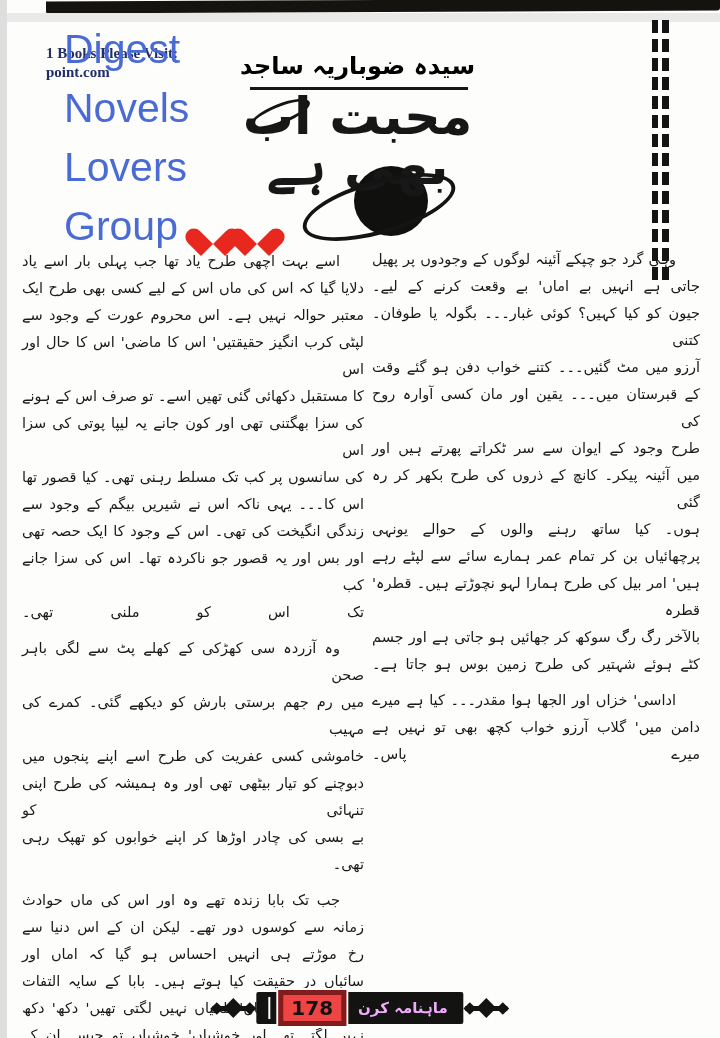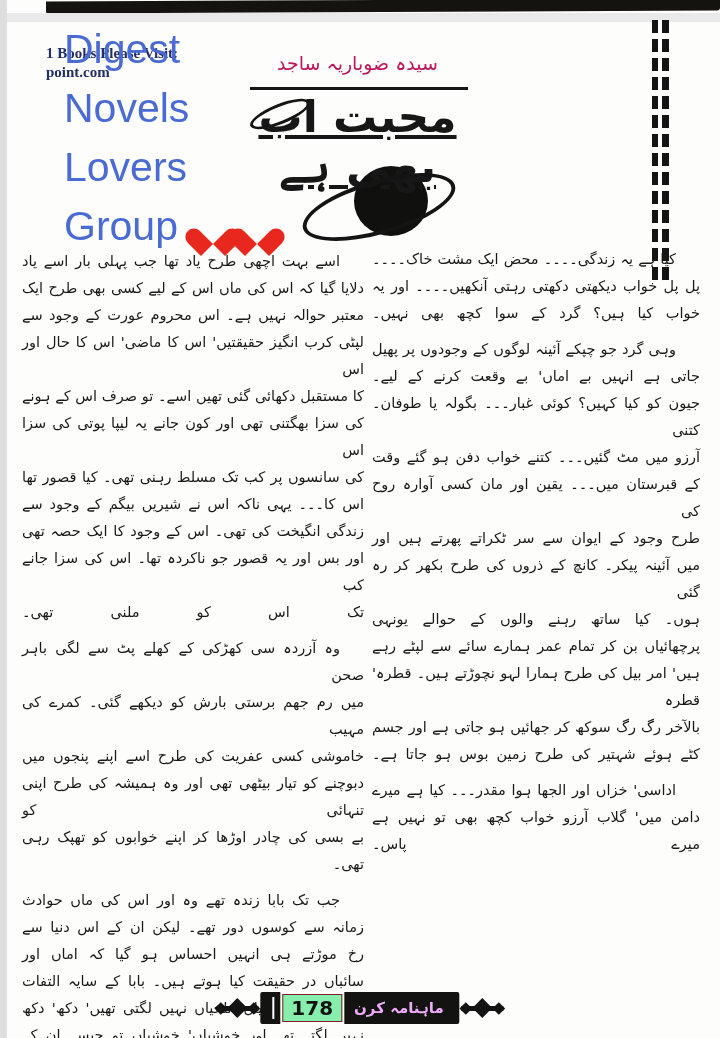--- a/index.html
+++ b/index.html
@@ -39,40 +39,40 @@
   .heart{position:relative;width:34px;height:30px;display:inline-block;}
   .heart::before,.heart::after{
     content:"";position:absolute;top:0;width:17px;height:27px;
     border-radius:17px 17px 0 0;background:#e8281e;
   }
   .heart::before{left:17px;transform:rotate(45deg);transform-origin:0 100%;}
   .heart::after{left:0;transform:rotate(-45deg);transform-origin:100% 100%;}
   
   .author{
     position:absolute;left:240px;top:52px;width:235px;z-index:2;
-    text-align:center;font-size:19px;font-weight:normal;color:#be185d;direction:rtl;
+    text-align:center;font-size:24px;font-weight:bold;color:#000000;direction:rtl;
   }
   .author-rule{position:absolute;left:250px;top:87px;width:218px;height:3px;background:#161616;}
   .title-wrap{position:absolute;left:240px;top:92px;width:235px;height:150px;z-index:1;}
   .title-circle{
     position:absolute;left:114px;top:74px;width:74px;height:70px;
     background:#10100e;border-radius:50%;z-index:0;
   }
   .title-ring{
     position:absolute;left:60px;top:88px;width:150px;height:46px;
     border:4px solid #141414;border-radius:50%;transform:rotate(-16deg);z-index:2;
     background:transparent;
   }
   .title-oval{
     position:absolute;left:8px;top:12px;width:58px;height:14px;
     border:3px solid #141414;border-radius:50%;transform:rotate(-22deg);z-index:0;
   }
   .title-text{
     position:relative;z-index:1;direction:rtl;text-align:center;
-    font-size:44px;line-height:50px;font-weight:bold;color:#171717;text-decoration:underline;
+    font-size:51px;line-height:50px;font-weight:bold;color:#171717;
   }
   
   .col{
     position:absolute;direction:rtl;color:#191919;
     font-size:14.5px;line-height:27px;
   }
   .col-right{left:372px;top:246px;width:328px;}
   .col-left{left:22px;top:248px;width:342px;}
   .para{
     white-space:pre-line;text-align:justify;text-align-last:justify;
@@ -95,22 +95,22 @@
   .orn::after{content:"";position:absolute;left:0;right:0;top:11px;height:5px;background:#131313;}
   .orn .tip{position:absolute;top:9px;width:9px;height:9px;background:#131313;transform:rotate(45deg);}
   .orn .tip-l{left:0;}
   .orn .tip-r{right:0;}
   .footer-bar{
     display:flex;align-items:center;gap:8px;height:32px;
     background:#131311;padding:0 12px;border-radius:2px;
   }
   .footer-divider{width:2px;height:22px;background:#ffffff;}
   .page-box{
-    background:#86efac;color:#131313;font-weight:bold;font-size:20px;
-    padding:1px 8px;line-height:24px;border:1px solid #7f1d1d;box-shadow:0 0 0 2px #ffffff;
+    background:#ef4444;color:#131313;font-weight:bold;font-size:20px;
+    padding:1px 8px;line-height:24px;border:5px solid #7f1d1d;box-shadow:0 0 0 2px #ffffff;
   }
   .magazine{color:#f0abfc;font-size:15px;font-weight:bold;direction:rtl;padding:0 4px;}
 </style>
 </head>
 <body>
 
 <div class="page">
 
   <div class="scan-top-bar"></div>
   <div class="scan-band"></div>
@@ -135,23 +135,20 @@
   <div class="author">سیدہ ضوباریہ ساجد</div>
   <div class="author-rule"></div>
   <div class="title-wrap">
     <div class="title-oval"></div>
     <div class="title-circle"></div>
     <div class="title-text">محبت اب بھی ہے</div>
     <div class="title-ring"></div>
   </div>
 
   <div class="col col-right">
-    <div class="para">کیا ہے یہ زندگی۔۔۔۔ محض ایک مشت خاک۔۔۔۔
-پل پل خواب دیکھتی دکھتی رہتی آنکھیں۔۔۔۔ اور یہ
-خواب کیا ہیں؟ گرد کے سوا کچھ بھی نہیں۔</div>
     <div class="para">وہی گرد جو چپکے آئینہ لوگوں کے وجودوں پر پھیل
 جاتی ہے انہیں بے اماں' بے وقعت کرنے کے لیے۔
 جیون کو کیا کہیں؟ کوئی غبار۔۔۔ بگولہ یا طوفان۔ کتنی
 آرزو میں مٹ گئیں۔۔۔ کتنے خواب دفن ہو گئے وقت
 کے قبرستان میں۔۔۔ یقین اور مان کسی آوارہ روح کی
 طرح وجود کے ایوان سے سر ٹکراتے پھرتے ہیں اور
 میں آئینہ پیکر۔ کانچ کے ذروں کی طرح بکھر کر رہ گئی
 ہوں۔ کیا ساتھ رہنے والوں کے حوالے یونہی
 پرچھائیاں بن کر تمام عمر ہمارے سائے سے لپٹے رہے
 ہیں' امر بیل کی طرح ہمارا لہو نچوڑتے ہیں۔ قطرہ' قطرہ

